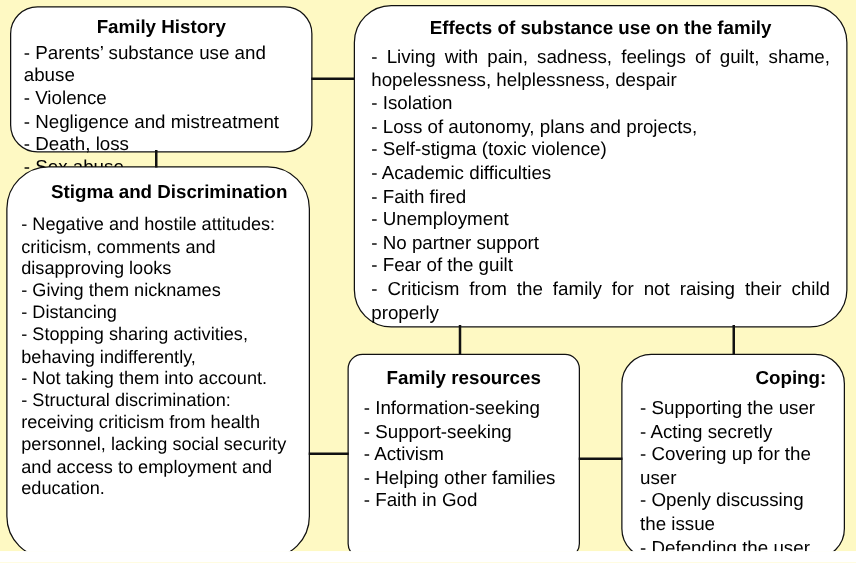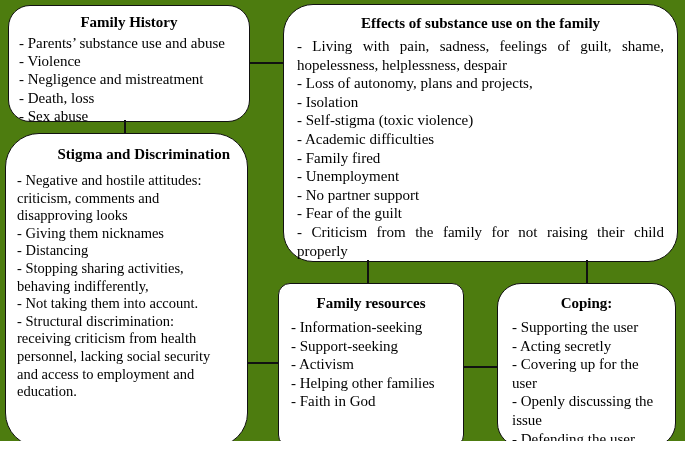--- a/index.html
+++ b/index.html
@@ -4,22 +4,22 @@
 <style>
   html, body {
     margin: 0;
     padding: 0;
     background: #ffffff;
   }
   .canvas {
     position: relative;
     width: 685px;
     height: 441px;
-    background: #4d7c0f;
-    font-family: Liberation Serif, serif;
+    background: #fef9c3;
+    font-family: Liberation Sans, sans-serif;
     color: #000000;
     overflow: hidden;
   }
   .box {
     position: absolute;
     box-sizing: border-box;
     background: #ffffff;
     border: 1.6px solid #111111;
   }
   .box-title {
@@ -68,21 +68,21 @@
     padding: 9px 12px 0 12px;
   }
   .box--family-resources .box-title { margin-bottom: 5px; }
 
   
   .box--coping {
     left: 497px; top: 283px; width: 179px; height: 164px;
     border-radius: 24px;
     padding: 9px 14px 0 14px;
   }
-  .box--coping .box-title { margin-bottom: 5px; }
+  .box--coping .box-title { margin-bottom: 5px; text-align: right; }
 
   .connector {
     position: absolute;
     background: #111111;
   }
   .connector.h { height: 1.6px; }
   .connector.v { width: 1.6px; }
 
   .conn-fh-effects   { left: 249px; top: 62px;  width: 35px; }
   .conn-fh-stigma    { left: 124px; top: 120px; height: 14px; }
@@ -104,25 +104,25 @@
         <div class="item">- Negligence and mistreatment</div>
         <div class="item">- Death, loss</div>
         <div class="item">- Sex abuse</div>
       </div>
   </div>
 
   <div class="box box--effects">
     <div class="box-title">Effects of substance use on the family</div>
     <div class="items">
         <div class="item">- Living with pain, sadness, feelings of guilt, shame, hopelessness, helplessness, despair</div>
+        <div class="item">- Isolation</div>
         <div class="item">- Loss of autonomy, plans and projects,</div>
-        <div class="item">- Isolation</div>
         <div class="item">- Self-stigma (toxic violence)</div>
         <div class="item">- Academic difficulties</div>
-        <div class="item">- Family fired</div>
+        <div class="item">- Faith fired</div>
         <div class="item">- Unemployment</div>
         <div class="item">- No partner support</div>
         <div class="item">- Fear of the guilt</div>
         <div class="item">- Criticism from the family for not raising their child properly</div>
       </div>
   </div>
 
   <div class="box box--stigma">
     <div class="box-title">Stigma and Discrimination</div>
     <div class="items">

